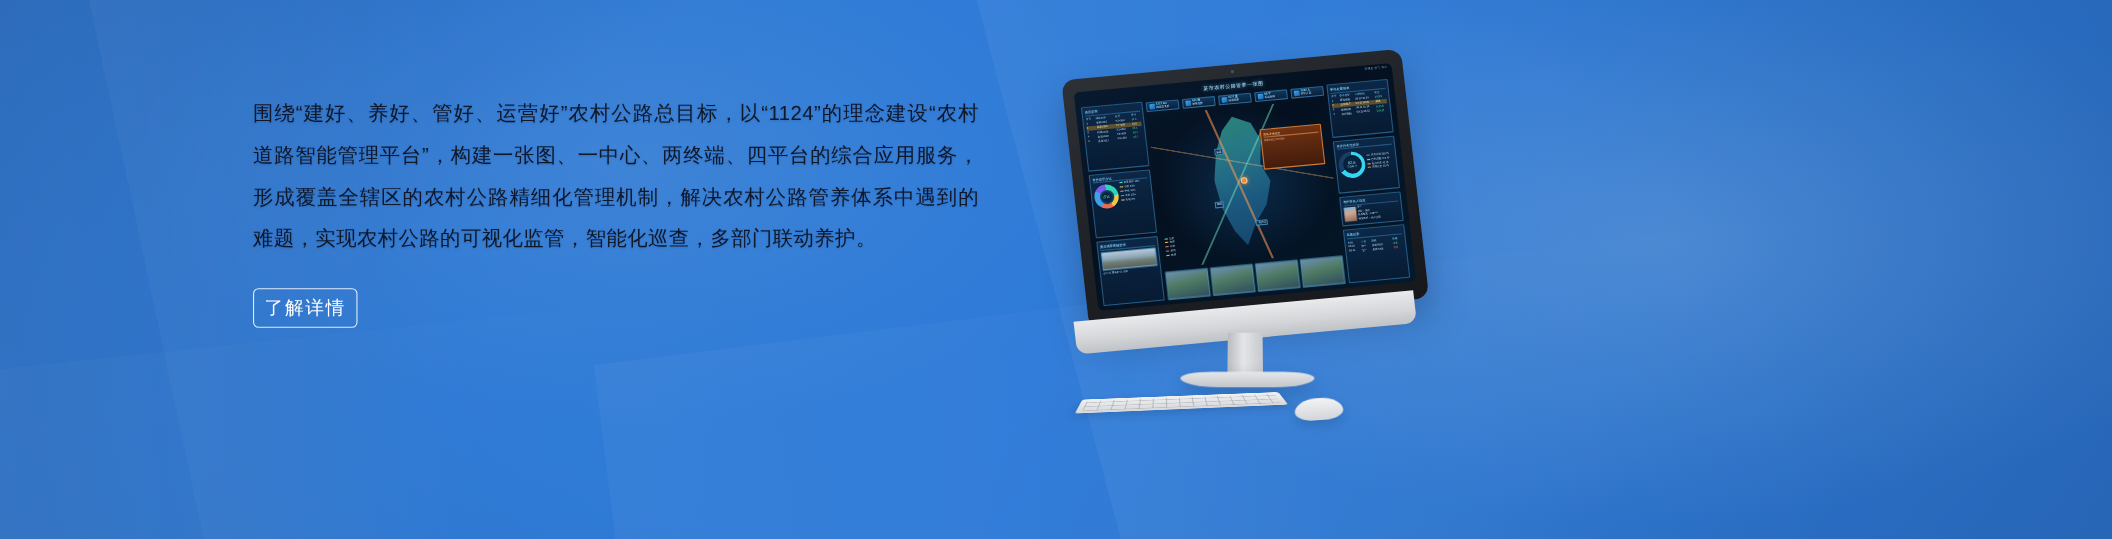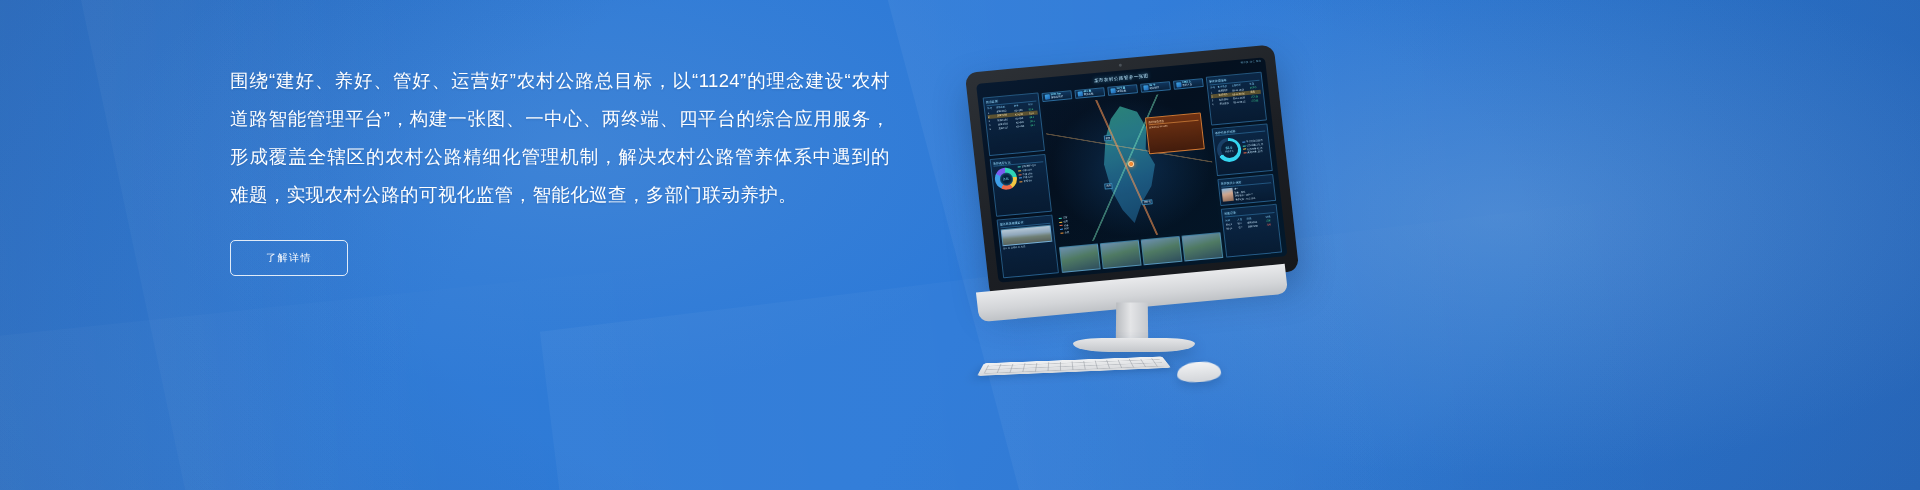--- a/index.html
+++ b/index.html
@@ -55,37 +55,38 @@
   .hero-title {
     color: #ffffff;
     font-size: 45px;
     font-weight: bold;
     letter-spacing: 2px;
     line-height: 1.25;
     white-space: nowrap;
     text-shadow: 0 1px 3px rgba(10,45,95,.25);
   }
   .hero-desc {
-    color: #ffffff;
+    margin-top: 22px;
+    color: #0f172a;
     font-size: 18.5px;
     line-height: 2.05;
     text-align: justify;
     text-align-last: left;
     letter-spacing: .4px;
     text-shadow: 0 1px 2px rgba(10,45,95,.2);
   }
   .cta-row { margin-top: 26px; }
   .cta-button {
     display: inline-flex;
     align-items: center; justify-content: center;
-    width: 118px; height: 36px;
+    width: 95px; height: 36px;
     border: 1px solid rgba(255,255,255,.85);
     border-radius: 5px;
     color: #ffffff;
-    font-size: 10px;
+    font-size: 17px;
     letter-spacing: 1.5px;
     background: transparent;
     cursor: pointer;
     text-align: right;
   }
 
   
   .computer {
     position: absolute;
     left: 965px; top: 50px;

